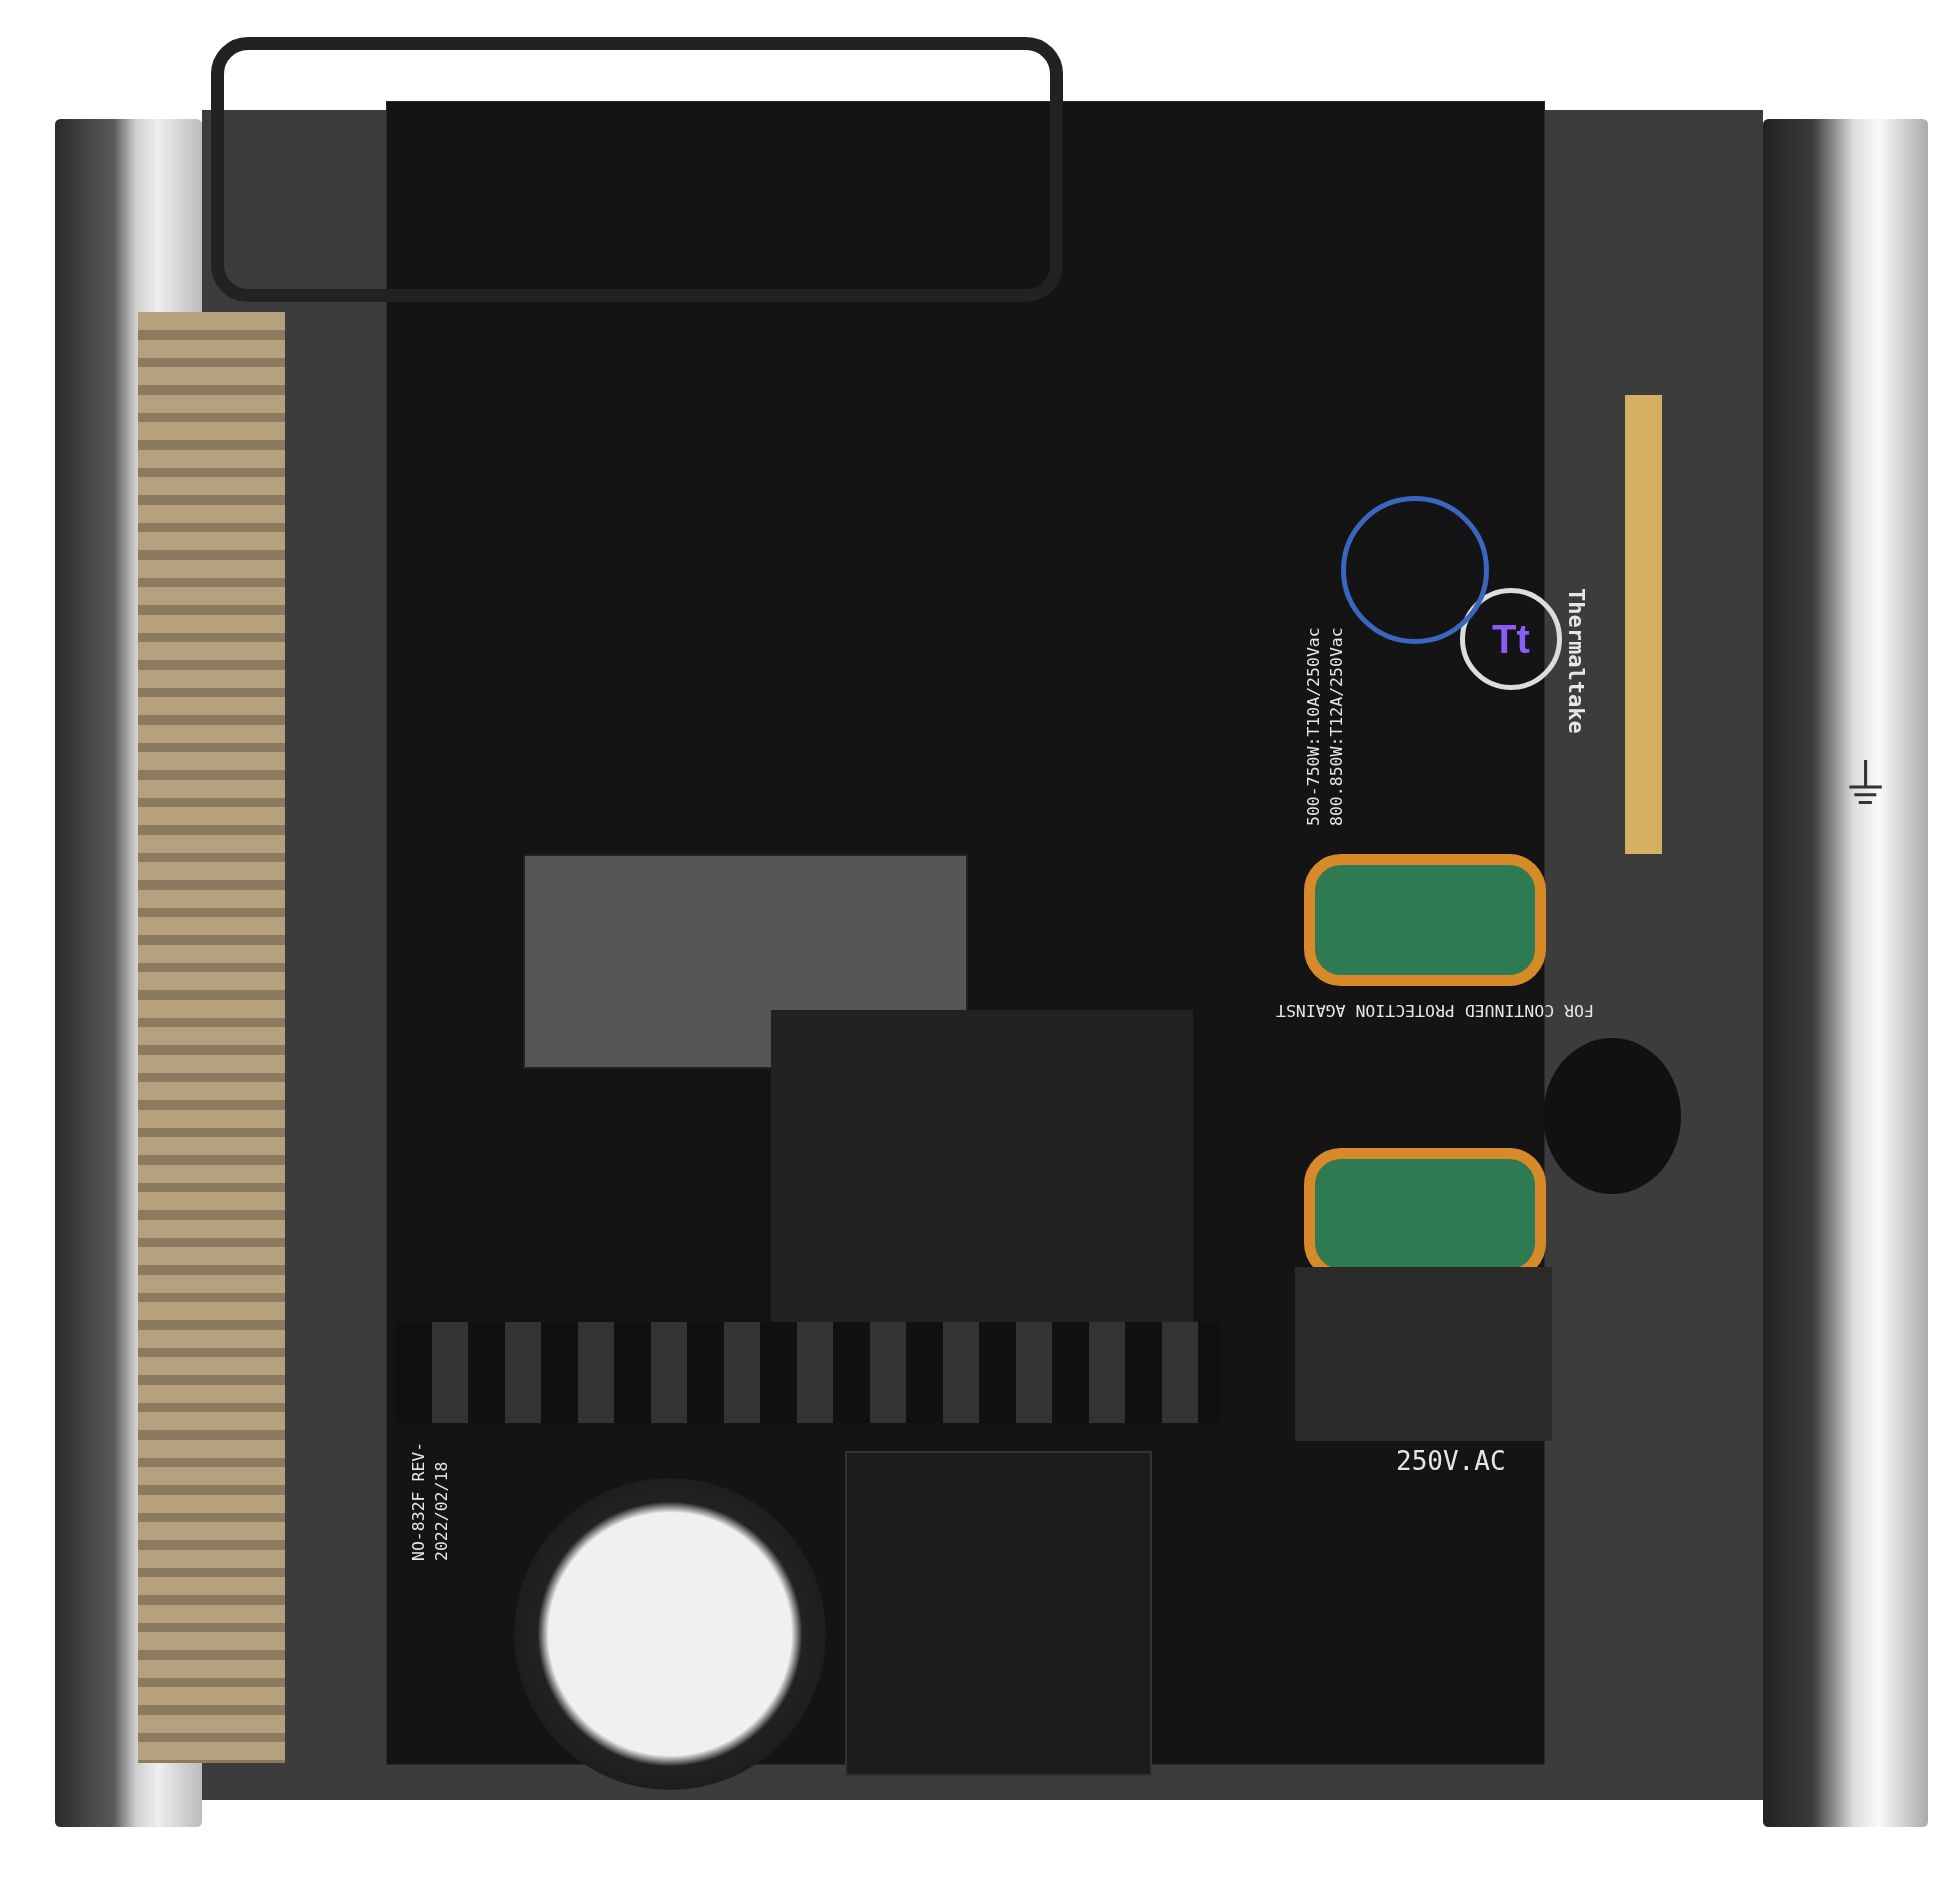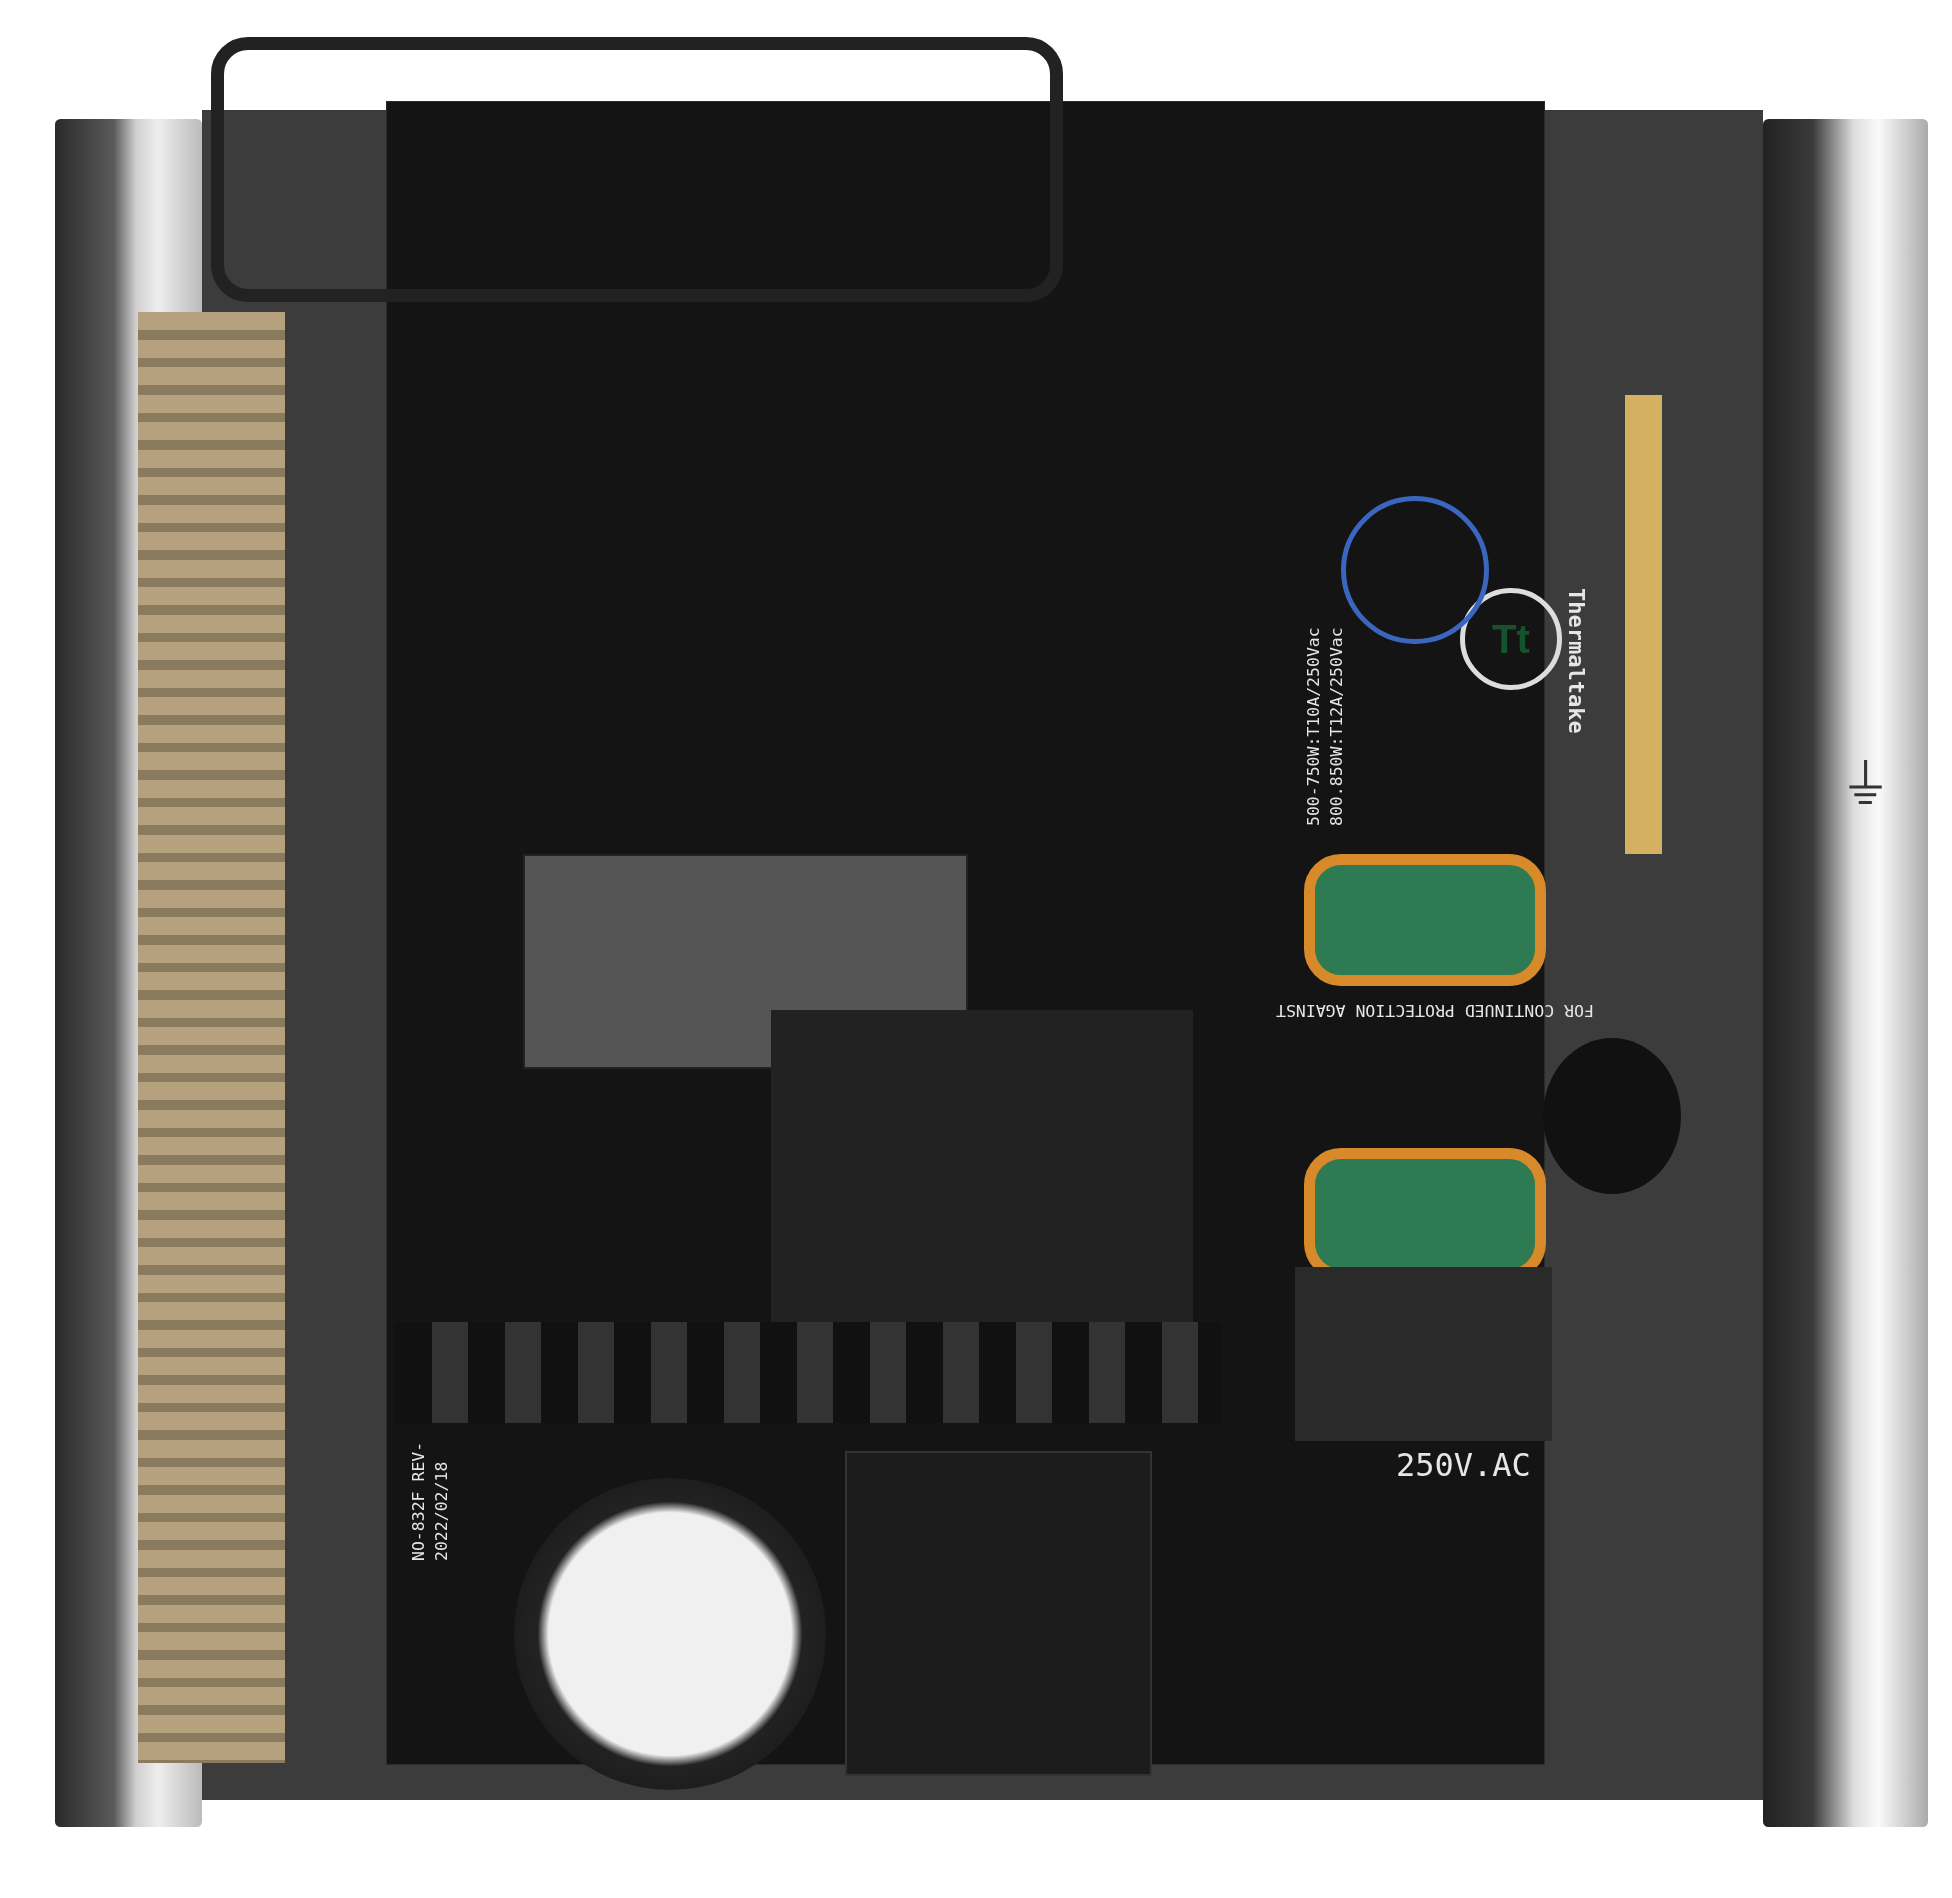--- a/index.html
+++ b/index.html
@@ -6,21 +6,21 @@
   body{width:1952px;height:1898px;position:relative;overflow:hidden;font-family:"Liberation Sans",sans-serif;}
   .abs{position:absolute;}
   .chassis-left{left:55px;top:119px;width:147px;height:1708px;background:linear-gradient(90deg,#2a2a2a,#5a5a5a 40%,#cfcfcf 55%,#eee 70%,#bbb);border-radius:5.5px;}
   .chassis-right{left:1763px;top:119px;width:165px;height:1708px;background:linear-gradient(90deg,#222,#3a3a3a 30%,#ddd 55%,#fafafa 70%,#aaa);border-radius:5.5px;}
   .floor{left:202px;top:110px;width:1561px;height:1690px;background:#3c3c3c;}
   .pcb{left:386px;top:101px;width:1157px;height:1662px;background:#141414;border:1.8px solid #2a2a2a;}
   .heatsink-left{left:138px;top:312px;width:147px;height:1451px;background:repeating-linear-gradient(180deg,#b5a17e 0 18.4px,#8a7a5e 18.4px 27.5px);}
   .cap-big{left:514px;top:1478px;width:312px;height:312px;border-radius:50%;background:radial-gradient(circle,#f0f0f0 55%,#222 60%,#111);}
   .transformer{left:523px;top:854px;width:441px;height:211px;background:#555;border:2.8px solid #222;}
   .coil{border-radius:37px;background:#2e7a52;border:11px solid #d88a2a;}
-  .logo{left:1460px;top:588px;width:92px;height:92px;border-radius:50%;border:5.5px solid #ddd;color:#14532d;font-weight:bold;font-size:40px;display:flex;align-items:center;justify-content:center;}
+  .logo{left:1460px;top:588px;width:92px;height:92px;border-radius:50%;border:5.5px solid #ddd;color:#8b5cf6;font-weight:bold;font-size:40px;display:flex;align-items:center;justify-content:center;}
   .silk{color:#e6e6e6;font-size:16.5px;font-family:"DejaVu Sans Mono",monospace;white-space:nowrap;}
   .rot{transform:rotate(-90deg);transform-origin:left top;}
   .rot90{transform:rotate(90deg);transform-origin:left top;}
   .cable{border-radius:37px;border:13px solid #222;}
   .ground{color:#333;font-size:55px;}
 </style>
 </head>
 <body>
 
 <div class="abs floor"></div>
@@ -34,21 +34,21 @@
 <div class="abs transformer"></div>
 <div class="abs" style="left:771px;top:1010px;width:422px;height:312px;background:#222;"></div>
 <div class="abs" style="left:395px;top:1322px;width:826px;height:101px;background:repeating-linear-gradient(90deg,#111 0 37px,#333 37px 73px);"></div>
 
 <div class="abs cap-big"></div>
 <div class="abs" style="left:845px;top:1451px;width:303px;height:321px;background:#1c1c1c;border:2.8px solid #333;"></div>
 
 <div class="abs coil" style="left:1304px;top:854px;width:220px;height:110px;"></div>
 <div class="abs coil" style="left:1304px;top:1148px;width:220px;height:110px;"></div>
 <div class="abs" style="left:1295px;top:1267px;width:257px;height:174px;background:#2a2a2a;"></div>
-<div class="abs silk" style="left:1396px;top:1446px;font-size:32px;">250V.AC</div>
+<div class="abs silk" style="left:1396px;top:1446px;font-size:26px;">250V.AC</div>
 
 <div class="abs logo">Tt</div>
 <div class="abs silk rot90" style="left:1589px;top:588px;font-size:22px;font-weight:bold;">Thermaltake</div>
 <div class="abs silk rot" style="left:1304px;top:826px;">500-750W:T10A/250Vac</div>
 <div class="abs silk rot" style="left:1327px;top:826px;">800.850W:T12A/250Vac</div>
 <div class="abs silk" style="left:1276px;top:1001px;transform:rotate(180deg);">FOR CONTINUED PROTECTION AGAINST</div>
 <div class="abs silk rot" style="left:409px;top:1561px;">NO-832F REV-</div>
 <div class="abs silk rot" style="left:432px;top:1561px;">2022/02/18</div>
 
 <div class="abs" style="left:1341px;top:496px;width:138px;height:138px;border-radius:50%;border:5.5px solid #3a66c0;"></div>

